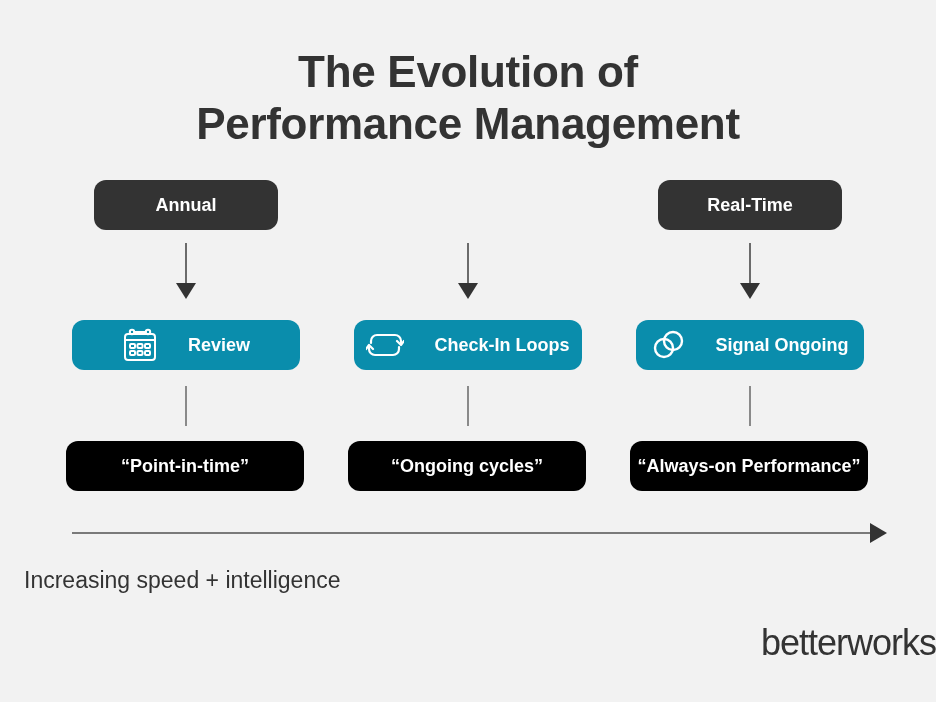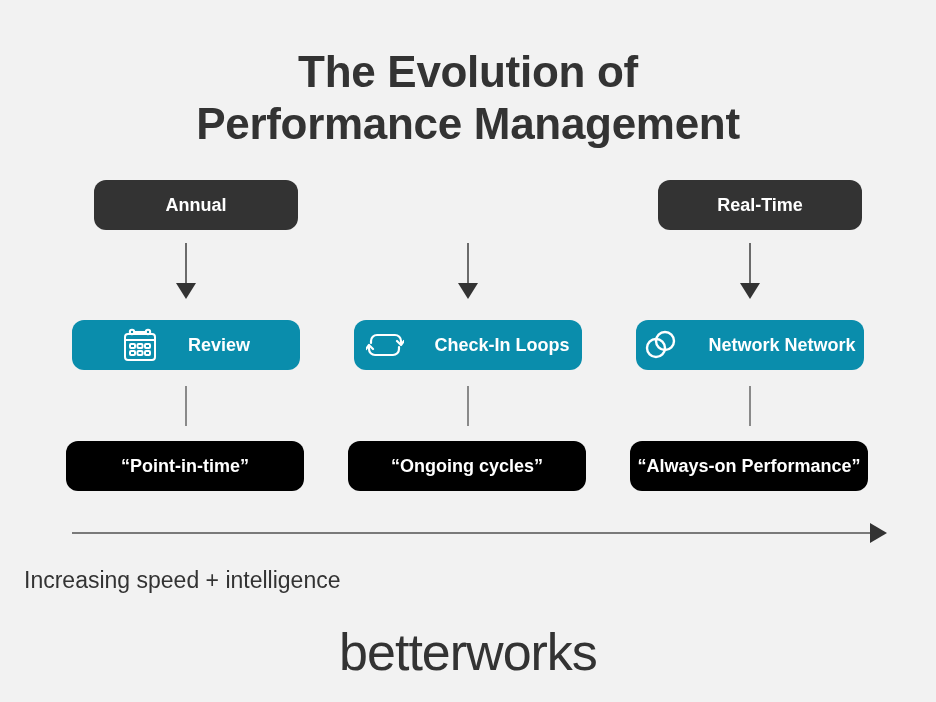--- a/index.html
+++ b/index.html
@@ -13,21 +13,21 @@
   }
   .title {
     position: absolute; left: 0; width: 936px; top: 46px;
     text-align: center;
     font-weight: 700; font-size: 44px; line-height: 52px;
     color: #333333; letter-spacing: -0.3px;
   }
   .col { position: absolute; top: 0; width: 240px; height: 500px; }
   .stage {
     position: absolute; left: 22px; top: 180px;
-    width: 204px; height: 50px; border-radius: 12px;
+    width: 184px; height: 50px; border-radius: 12px;
     background: #333333; color: #ffffff;
     display: flex; align-items: center; justify-content: center;
     font-size: 18px; font-weight: 700;
   }
   .arrow-line {
     position: absolute; left: 113px; top: 243px;
     width: 2px; height: 44px; background: #6b6b6b;
   }
   .arrow-head {
     position: absolute; left: 104px; top: 283px;
@@ -65,21 +65,21 @@
     border-top: 10px solid transparent;
     border-bottom: 10px solid transparent;
     border-left: 17px solid #333333;
   }
   .axis-label {
     position: absolute; left: 0; width: 936px; top: 567px;
     text-align: left; font-size: 23px; color: #333333; margin-left: 24px;
   }
   .logo {
     position: absolute; left: 0; width: 936px; top: 622px;
-    text-align: center; font-size: 52px; color: #333333;
+    text-align: right; font-size: 36px; color: #333333;
     font-weight: 400; letter-spacing: -1px;
   }
 </style>
 </head>
 <body>
 
 <div class="title">
   <div>The Evolution of</div>
   <div>Performance Management</div>
 </div>
@@ -132,21 +132,21 @@
   <div class="stage">Real-Time</div>
   <div class="arrow-line"></div>
   <div class="arrow-head"></div>
   <div class="practice">
     <span>
       <svg width="34" height="32" viewBox="0 0 34 32" fill="none" stroke="#ffffff" stroke-width="2.4">
         <circle cx="12" cy="19" r="9"></circle>
         <circle cx="21" cy="12" r="9"></circle>
       </svg>
     </span>
-    <span>Network Network</span>
+    <span>Signal Ongoing</span>
   </div>
   <div class="connector"></div>
   <div class="quote">“Always-on Performance”</div>
 </div>
 
 <div class="axis-line"></div>
 <div class="axis-head"></div>
 <div class="axis-label">Increasing speed + intelligence</div>
 
 <div class="logo">betterworks</div>

